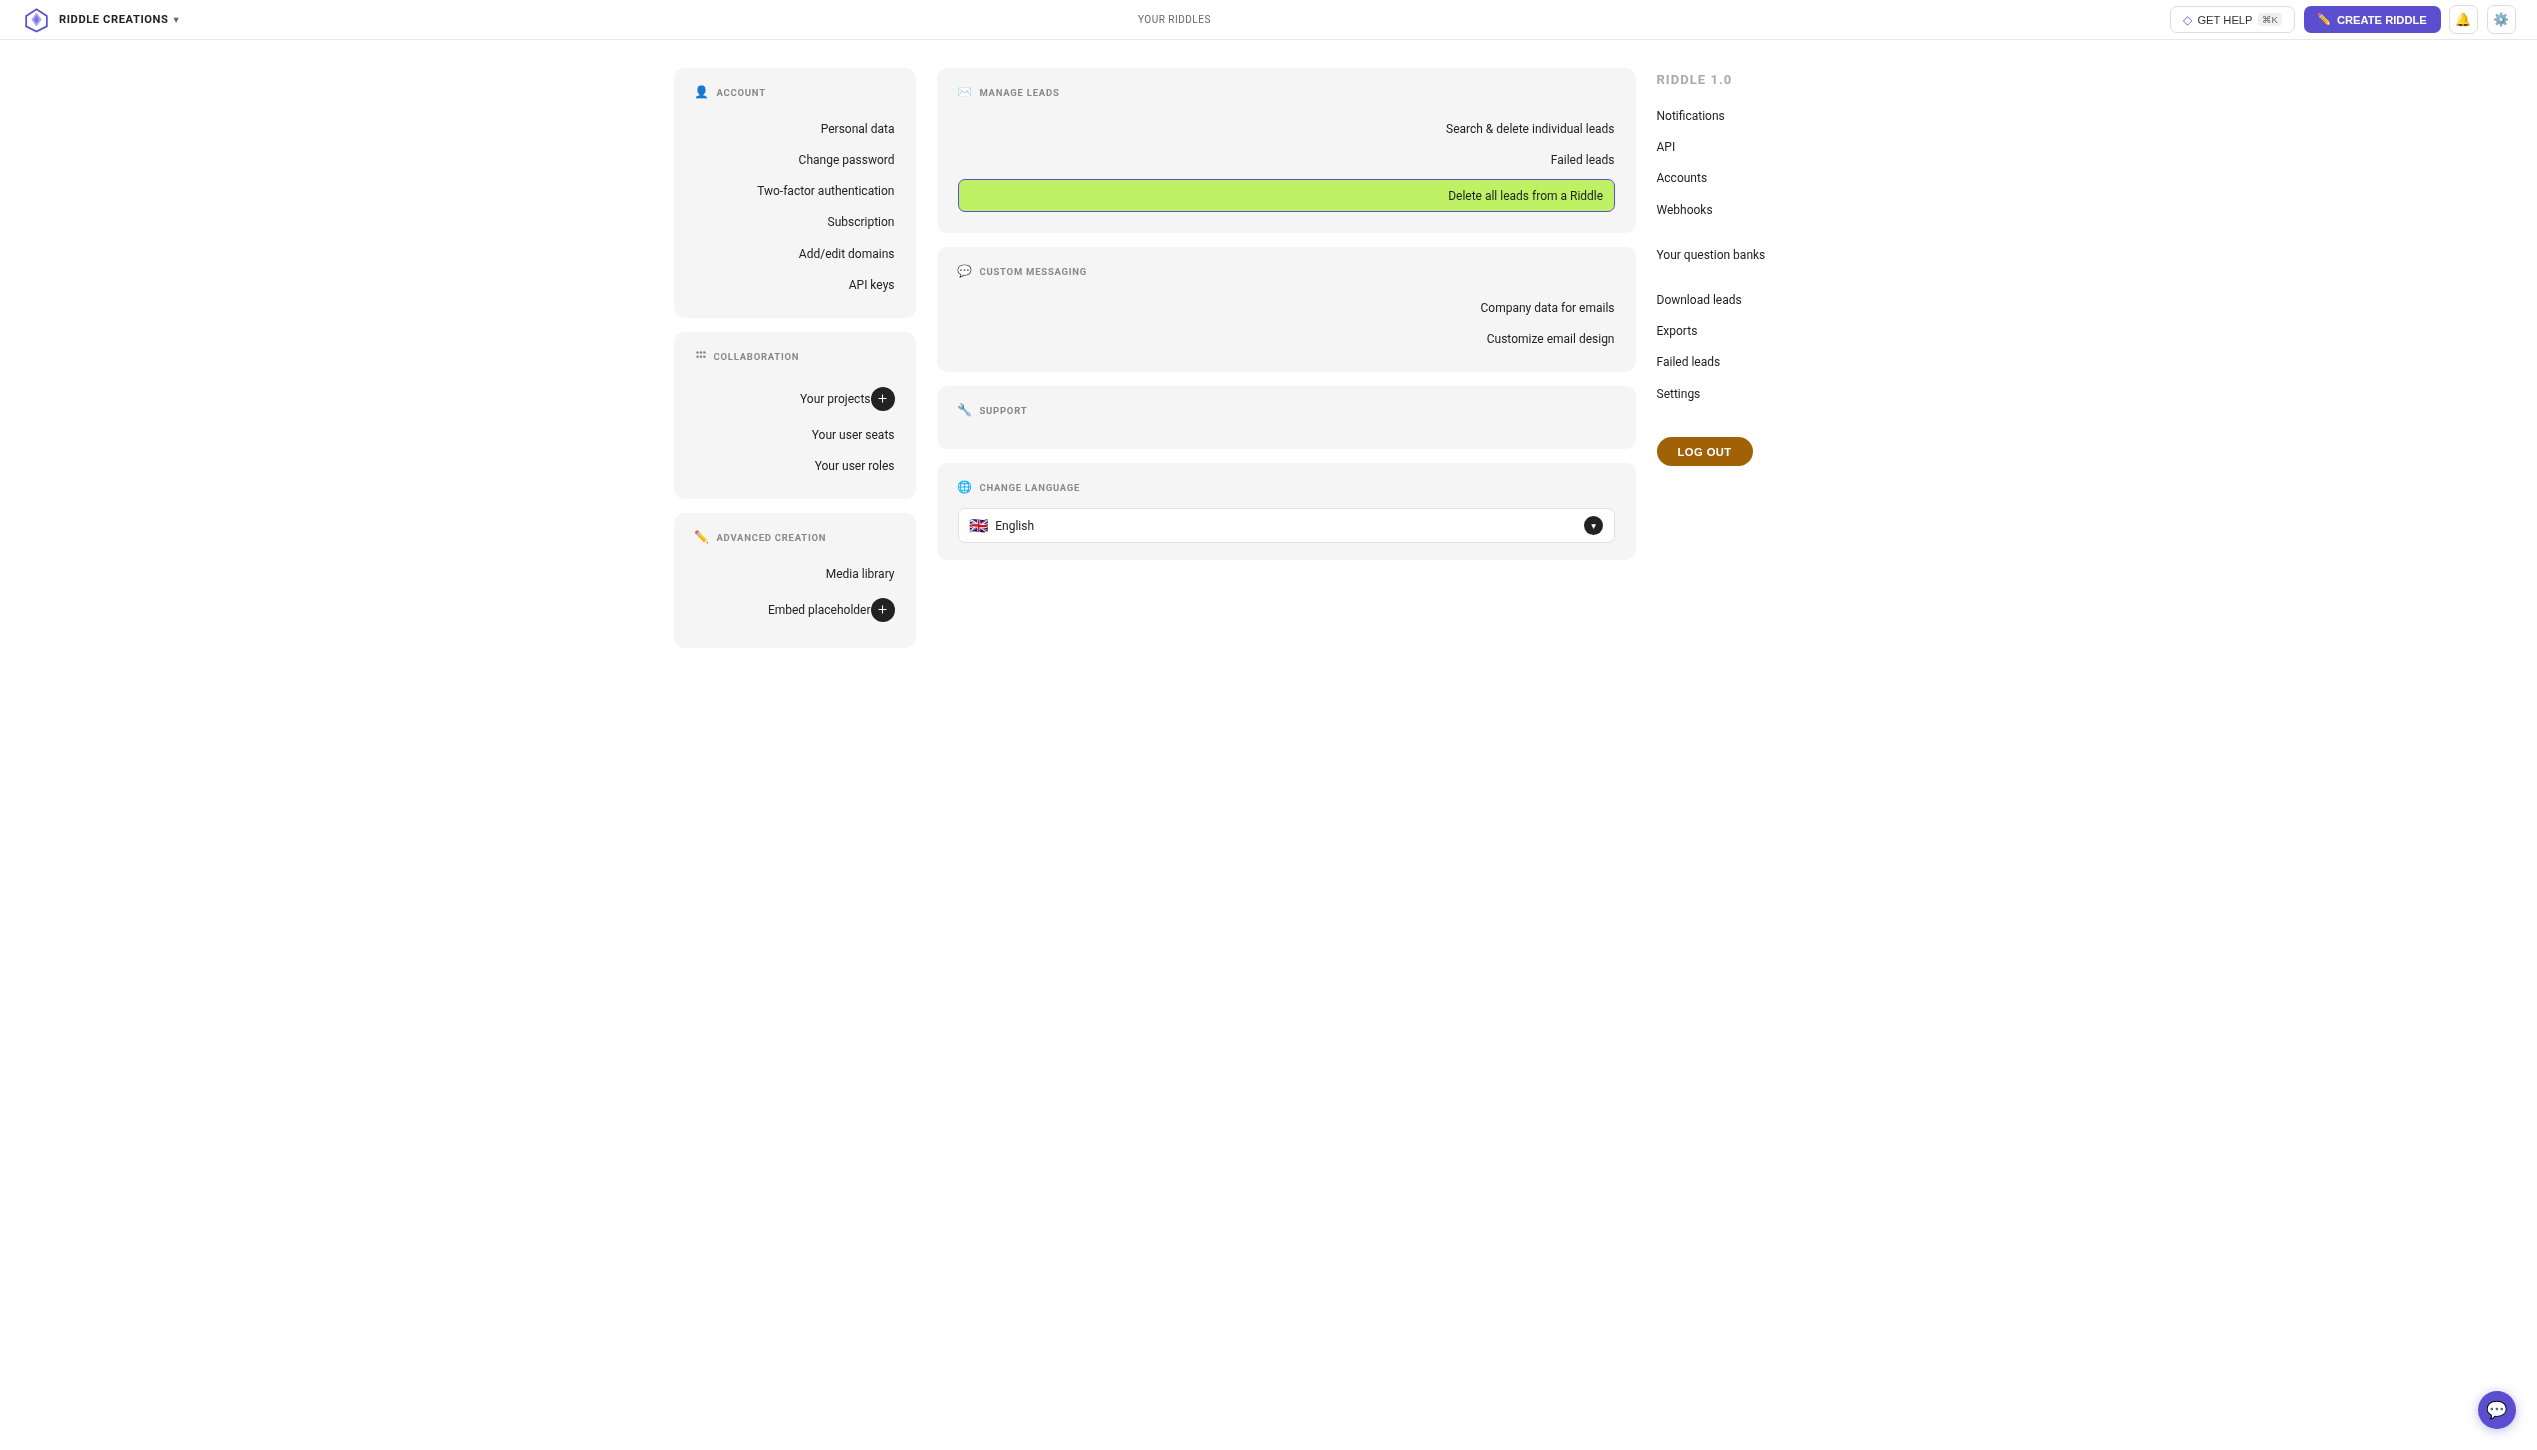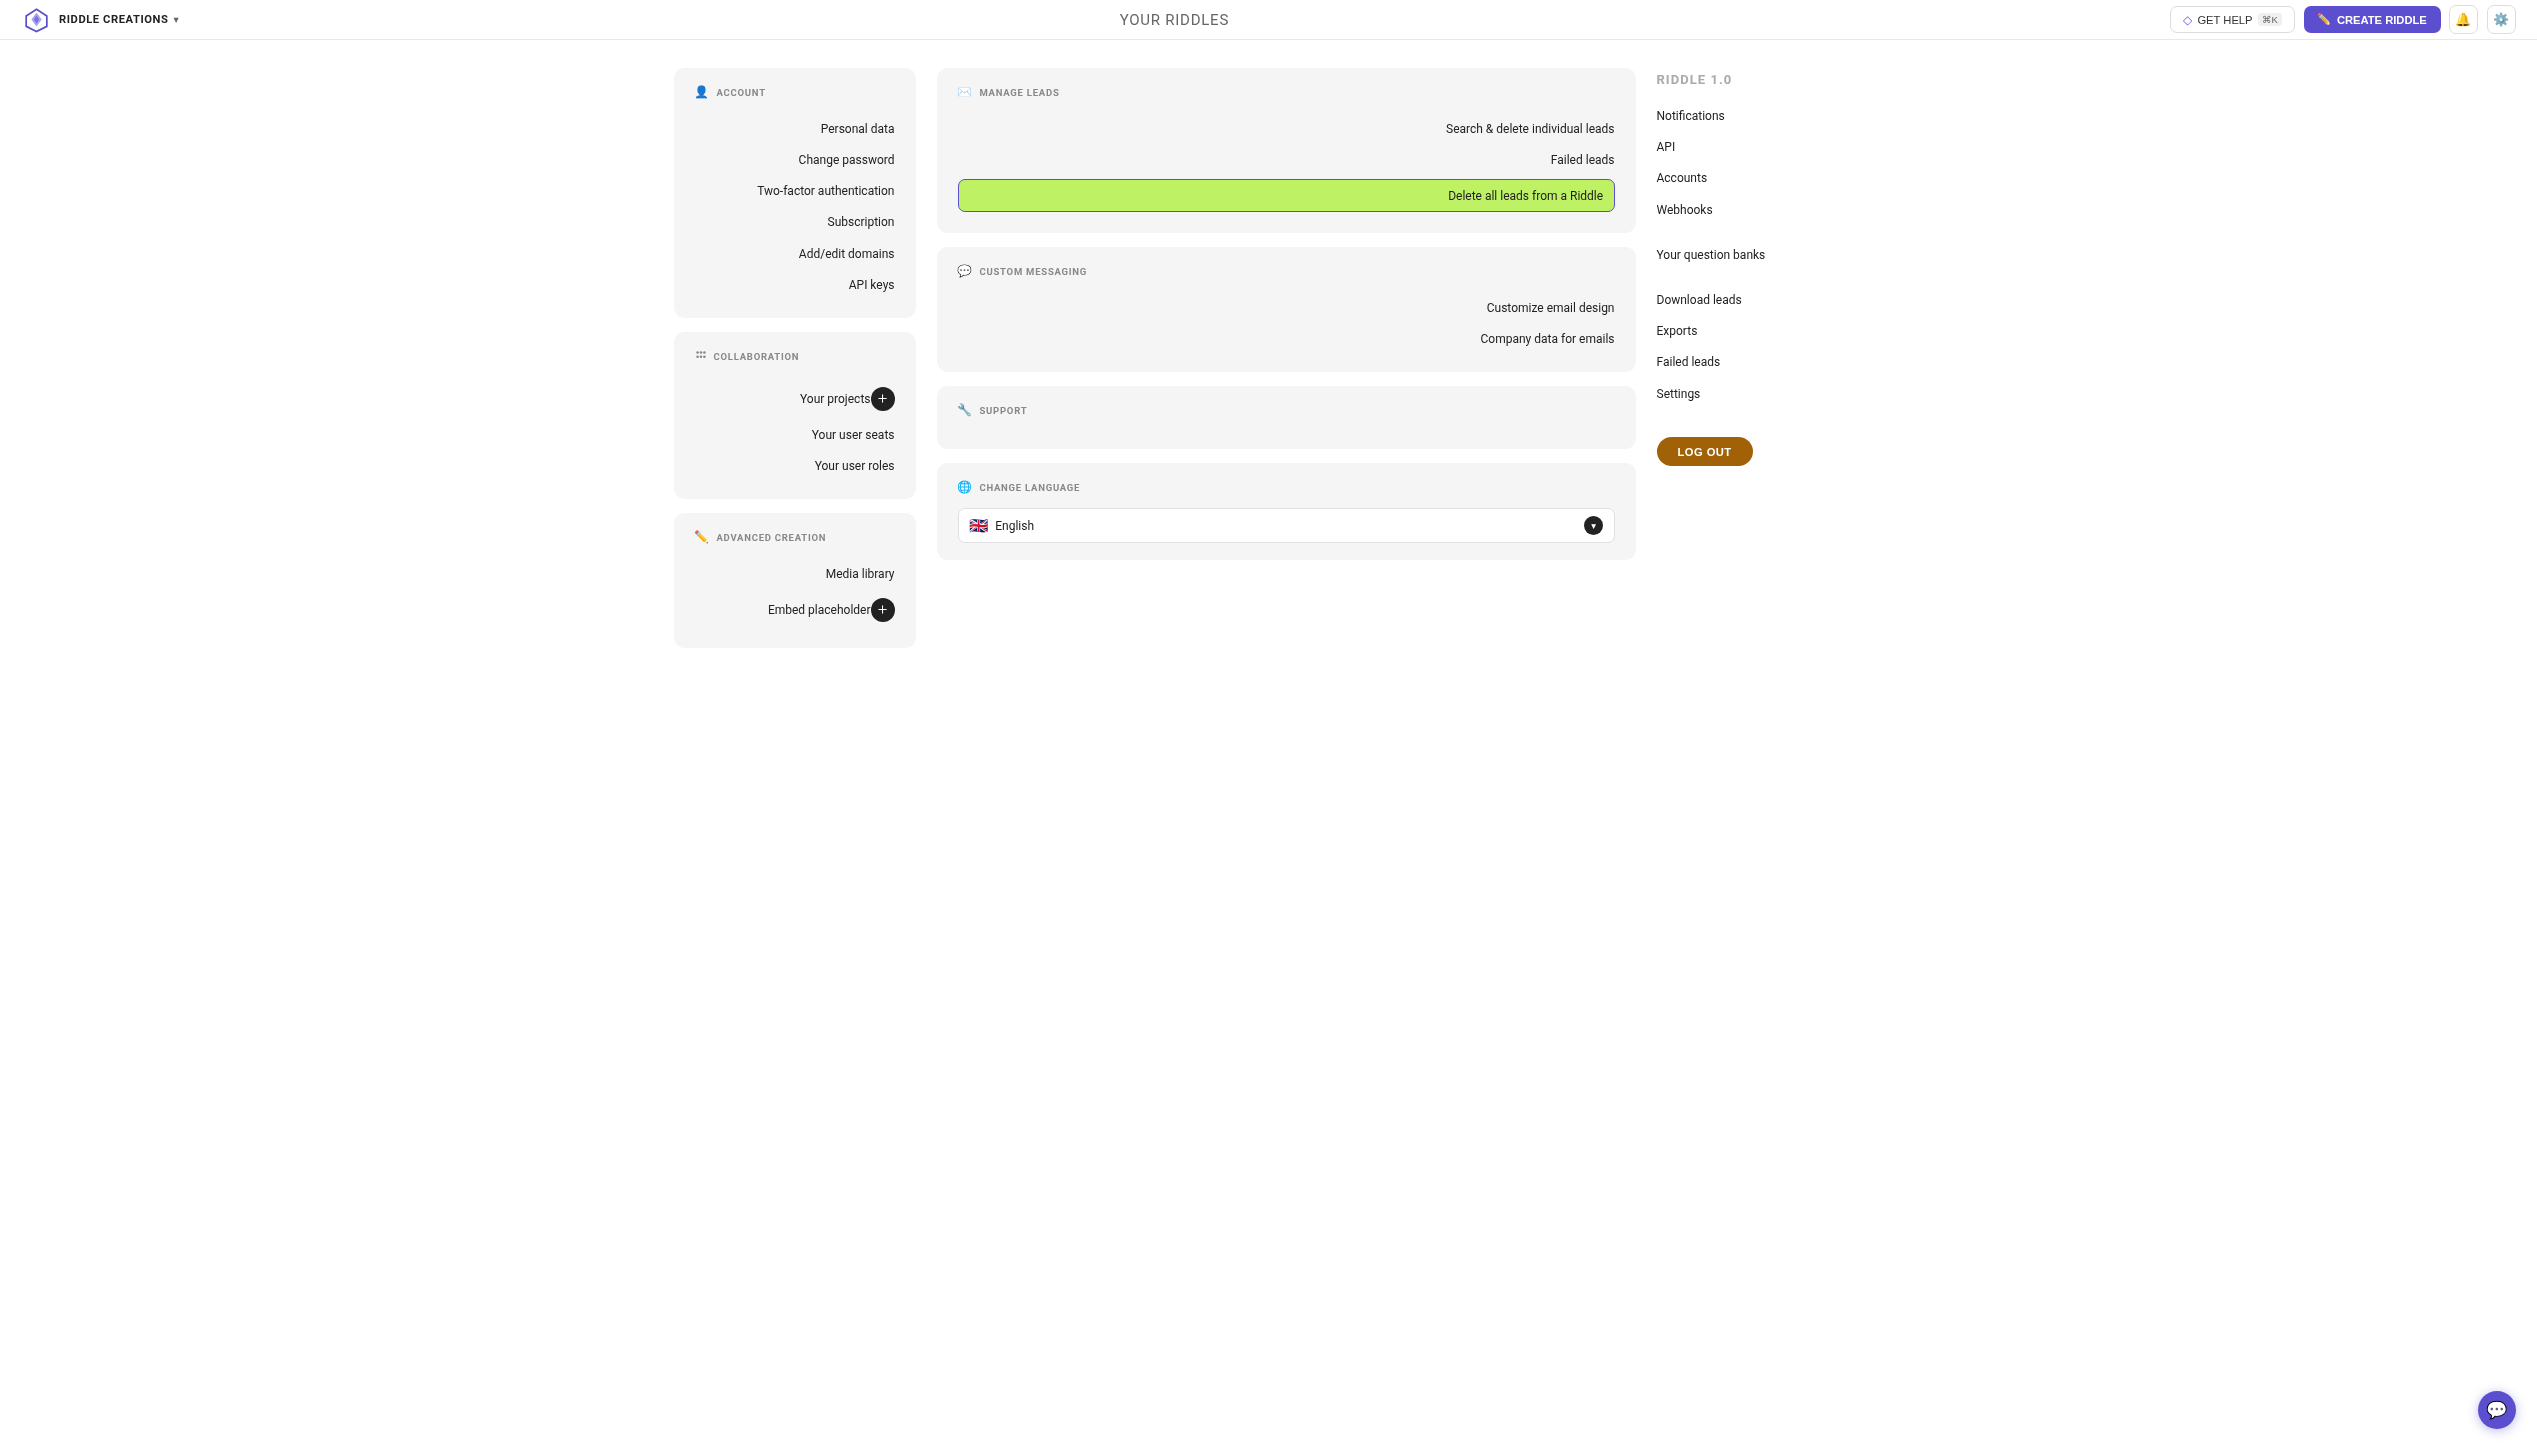--- a/index.html
+++ b/index.html
@@ -40,21 +40,21 @@
       letter-spacing: 0.05em;
       color: #222;
       text-transform: uppercase;
     }
     .navbar-center {
       flex: 1;
       display: flex;
       justify-content: center;
     }
     .navbar-center-text {
-      font-size: 15px;
+      font-size: 10px;
       color: #666;
       letter-spacing: 0.05em;
       text-transform: uppercase;
     }
     .navbar-right {
       display: flex;
       align-items: center;
       gap: 8.6px;
     }
     .btn-get-help {
@@ -418,24 +418,24 @@
       </div>
     </div>
 
     <div class="card">
       <div class="card-header">
         <span class="card-header-icon">💬</span>
         <span class="card-header-title">CUSTOM MESSAGING</span>
       </div>
       <div>
         <div class="card-item">
+          <span>Company data for emails</span>
+        </div>
+        <div class="card-item">
           <span>Customize email design</span>
-        </div>
-        <div class="card-item">
-          <span>Company data for emails</span>
         </div>
       </div>
     </div>
 
     <div class="card">
       <div class="card-header">
         <span class="card-header-icon">🔧</span>
         <span class="card-header-title">SUPPORT</span>
       </div>
     </div>

